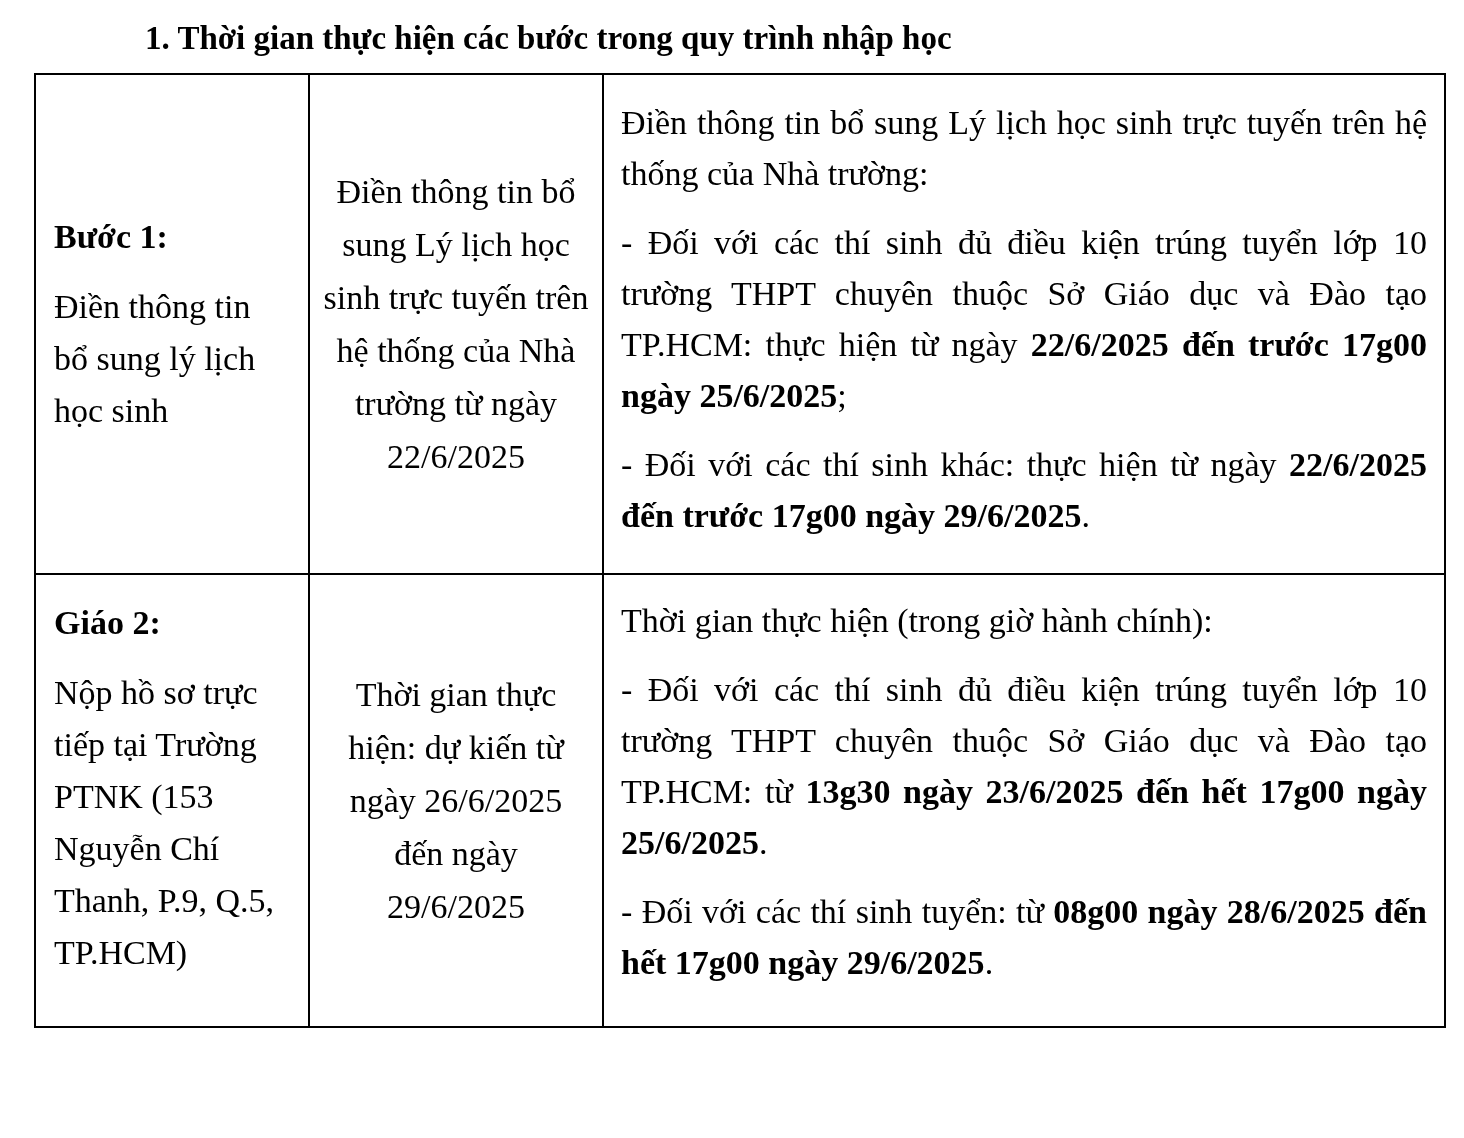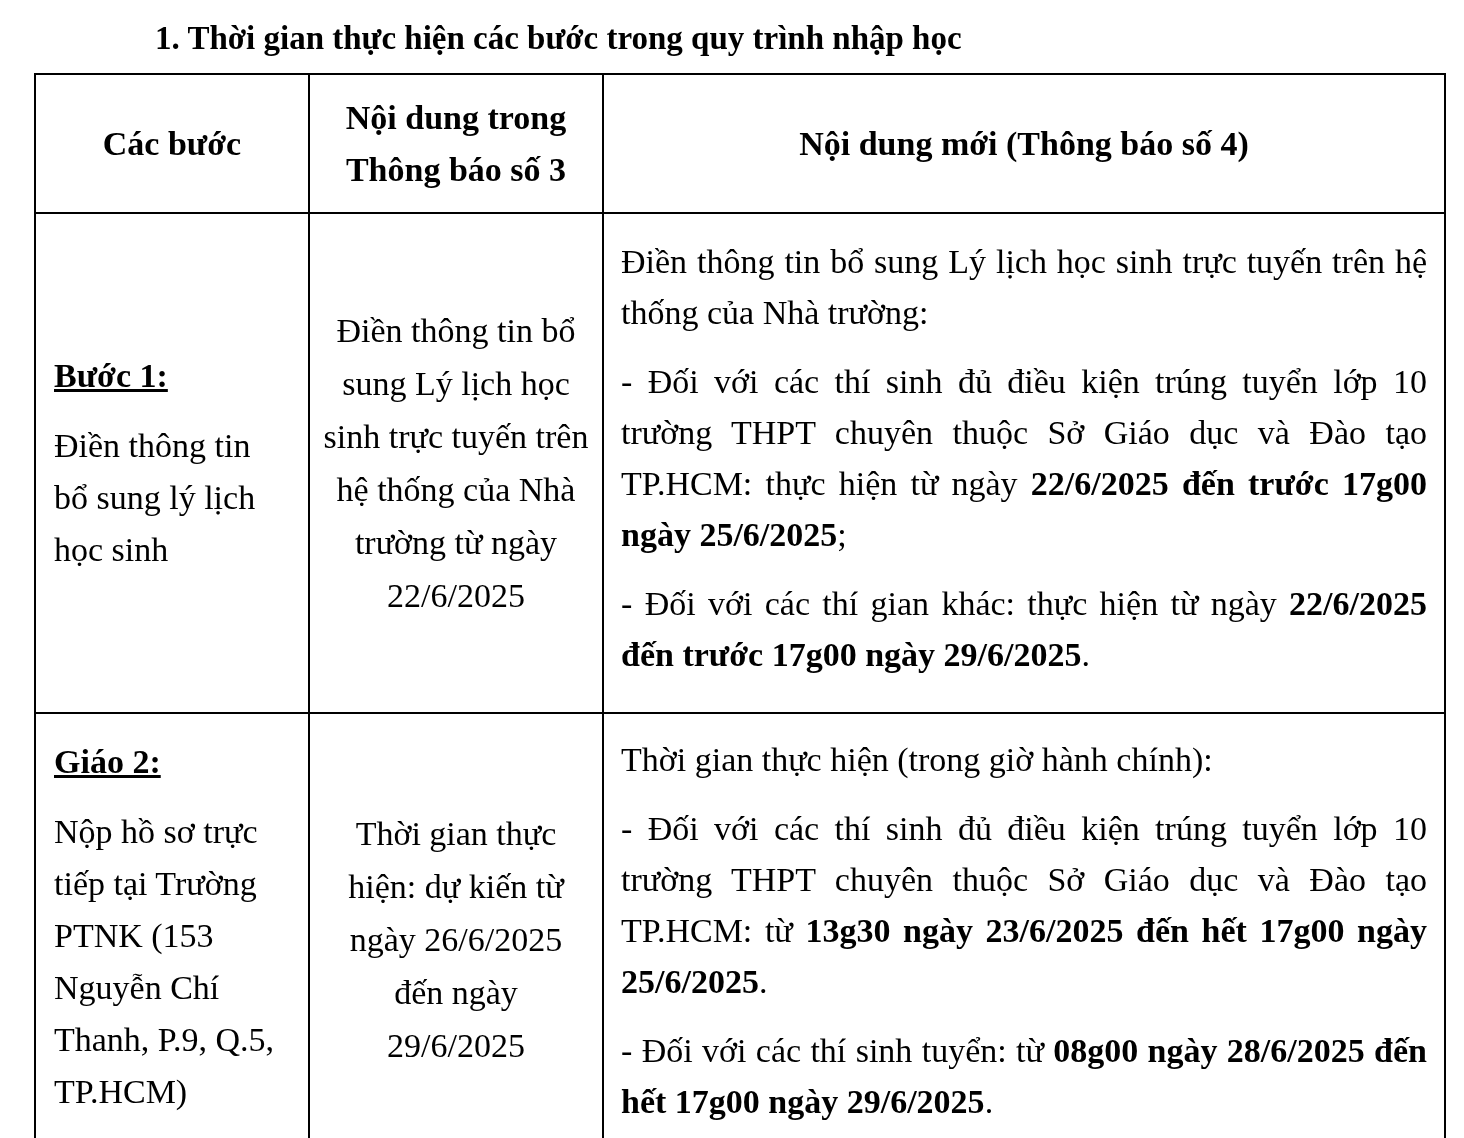--- a/index.html
+++ b/index.html
@@ -1,26 +1,26 @@
 <!DOCTYPE html>
 <html><head>
 <meta charset="utf-8">
 <style>
   html, body { margin:0; padding:0; background:#ffffff; }
   body { width:1464px; height:1138px; position:relative; overflow:hidden;
          font-family:"Liberation Serif", "DejaVu Serif", serif; color:#000; }
-  .title { position:absolute; left:155px; top:14px; font-size:33px; font-weight:bold; line-height:48px; white-space:nowrap; }
+  .title { position:absolute; left:145px; top:14px; font-size:33px; font-weight:bold; line-height:48px; white-space:nowrap; }
   table.steps { position:absolute; left:34px; top:73px; border-collapse:collapse; table-layout:fixed; width:1410px; }
   table.steps td, table.steps th { border:2px solid #000; padding:0; vertical-align:middle; }
   col.c1 { width:274px; } col.c2 { width:294px; } col.c3 { width:842px; }
   tr.head th { height:137px; font-size:34px; font-weight:bold; text-align:center; line-height:52px; }
   tr.r1 td { height:476px; }
   tr.r2 td { height:429px; }
   .cell-step { padding:0 18px !important; font-size:34px; line-height:52px; }
-  .cell-step .lbl { font-weight:bold; margin-bottom:18px; display:block; line-height:52px;text-decoration:underline; }
+  .cell-step .lbl { font-weight:bold; margin-bottom:18px; display:block; line-height:52px; }
   .cell-old { text-align:center; font-size:34px; line-height:53px; padding:0 12px !important; }
   .cell-new { font-size:34px; line-height:51px; padding:0 17px 0 17px !important; text-align:justify; }
   .cell-new p { margin:0 0 18px 0; }
   .cell-new p:last-child { margin-bottom:0; }
   b { font-weight:bold; }
   tr.r2 td.cell-step { vertical-align:top; padding-top:22px !important; }
   tr.r2 td.cell-new { vertical-align:top; padding-top:20px !important; }
   tr.r1 td.cell-new { vertical-align:top; padding-top:22px !important; }
 </style>
 </head>
@@ -28,36 +28,31 @@
 
 <div class="title">1. Thời gian thực hiện các bước trong quy trình nhập học</div>
 
 <table class="steps">
   <colgroup>
       <col class="c1">
       <col class="c2">
       <col class="c3">
     </colgroup>
   <tbody>
-      <tr class="head">
-    <th>Các bước</th>
-    <th style="padding:0 12px;">Nội dung trong Thông báo số 3</th>
-    <th>Nội dung mới (Thông báo số 4)</th>
-  </tr>
 
   <tr class="r1">
     <td class="cell-step">
       <span class="lbl">Bước 1:</span>
       <span>Điền thông tin bổ sung lý lịch học sinh</span>
     </td>
     <td class="cell-old">Điền thông tin bổ sung Lý lịch học sinh trực tuyến trên hệ thống của Nhà trường từ ngày 22/6/2025</td>
     <td class="cell-new">
       <p>Điền thông tin bổ sung Lý lịch học sinh trực tuyến trên hệ thống của Nhà trường:</p>
       <p><span>- Đối với các thí sinh đủ điều kiện trúng tuyển lớp 10 trường THPT chuyên thuộc Sở Giáo dục và Đào tạo TP.HCM: thực hiện từ ngày </span><b>22/6/2025 đến trước 17g00 ngày 25/6/2025</b><span>;</span></p>
-      <p><span>- Đối với các thí gian khác: thực hiện từ ngày </span><b>22/6/2025 đến trước 17g00 ngày 29/6/2025</b><span>.</span></p>
+      <p><span>- Đối với các thí sinh khác: thực hiện từ ngày </span><b>22/6/2025 đến trước 17g00 ngày 29/6/2025</b><span>.</span></p>
     </td>
   </tr>
 
   <tr class="r2">
     <td class="cell-step">
       <span class="lbl">Giáo 2:</span>
       <span>Nộp hồ sơ trực tiếp tại Trường PTNK (153 Nguyễn Chí Thanh, P.9, Q.5, TP.HCM)</span>
     </td>
     <td class="cell-old">Thời gian thực hiện: dự kiến từ ngày 26/6/2025 đến ngày 29/6/2025</td>
     <td class="cell-new">

